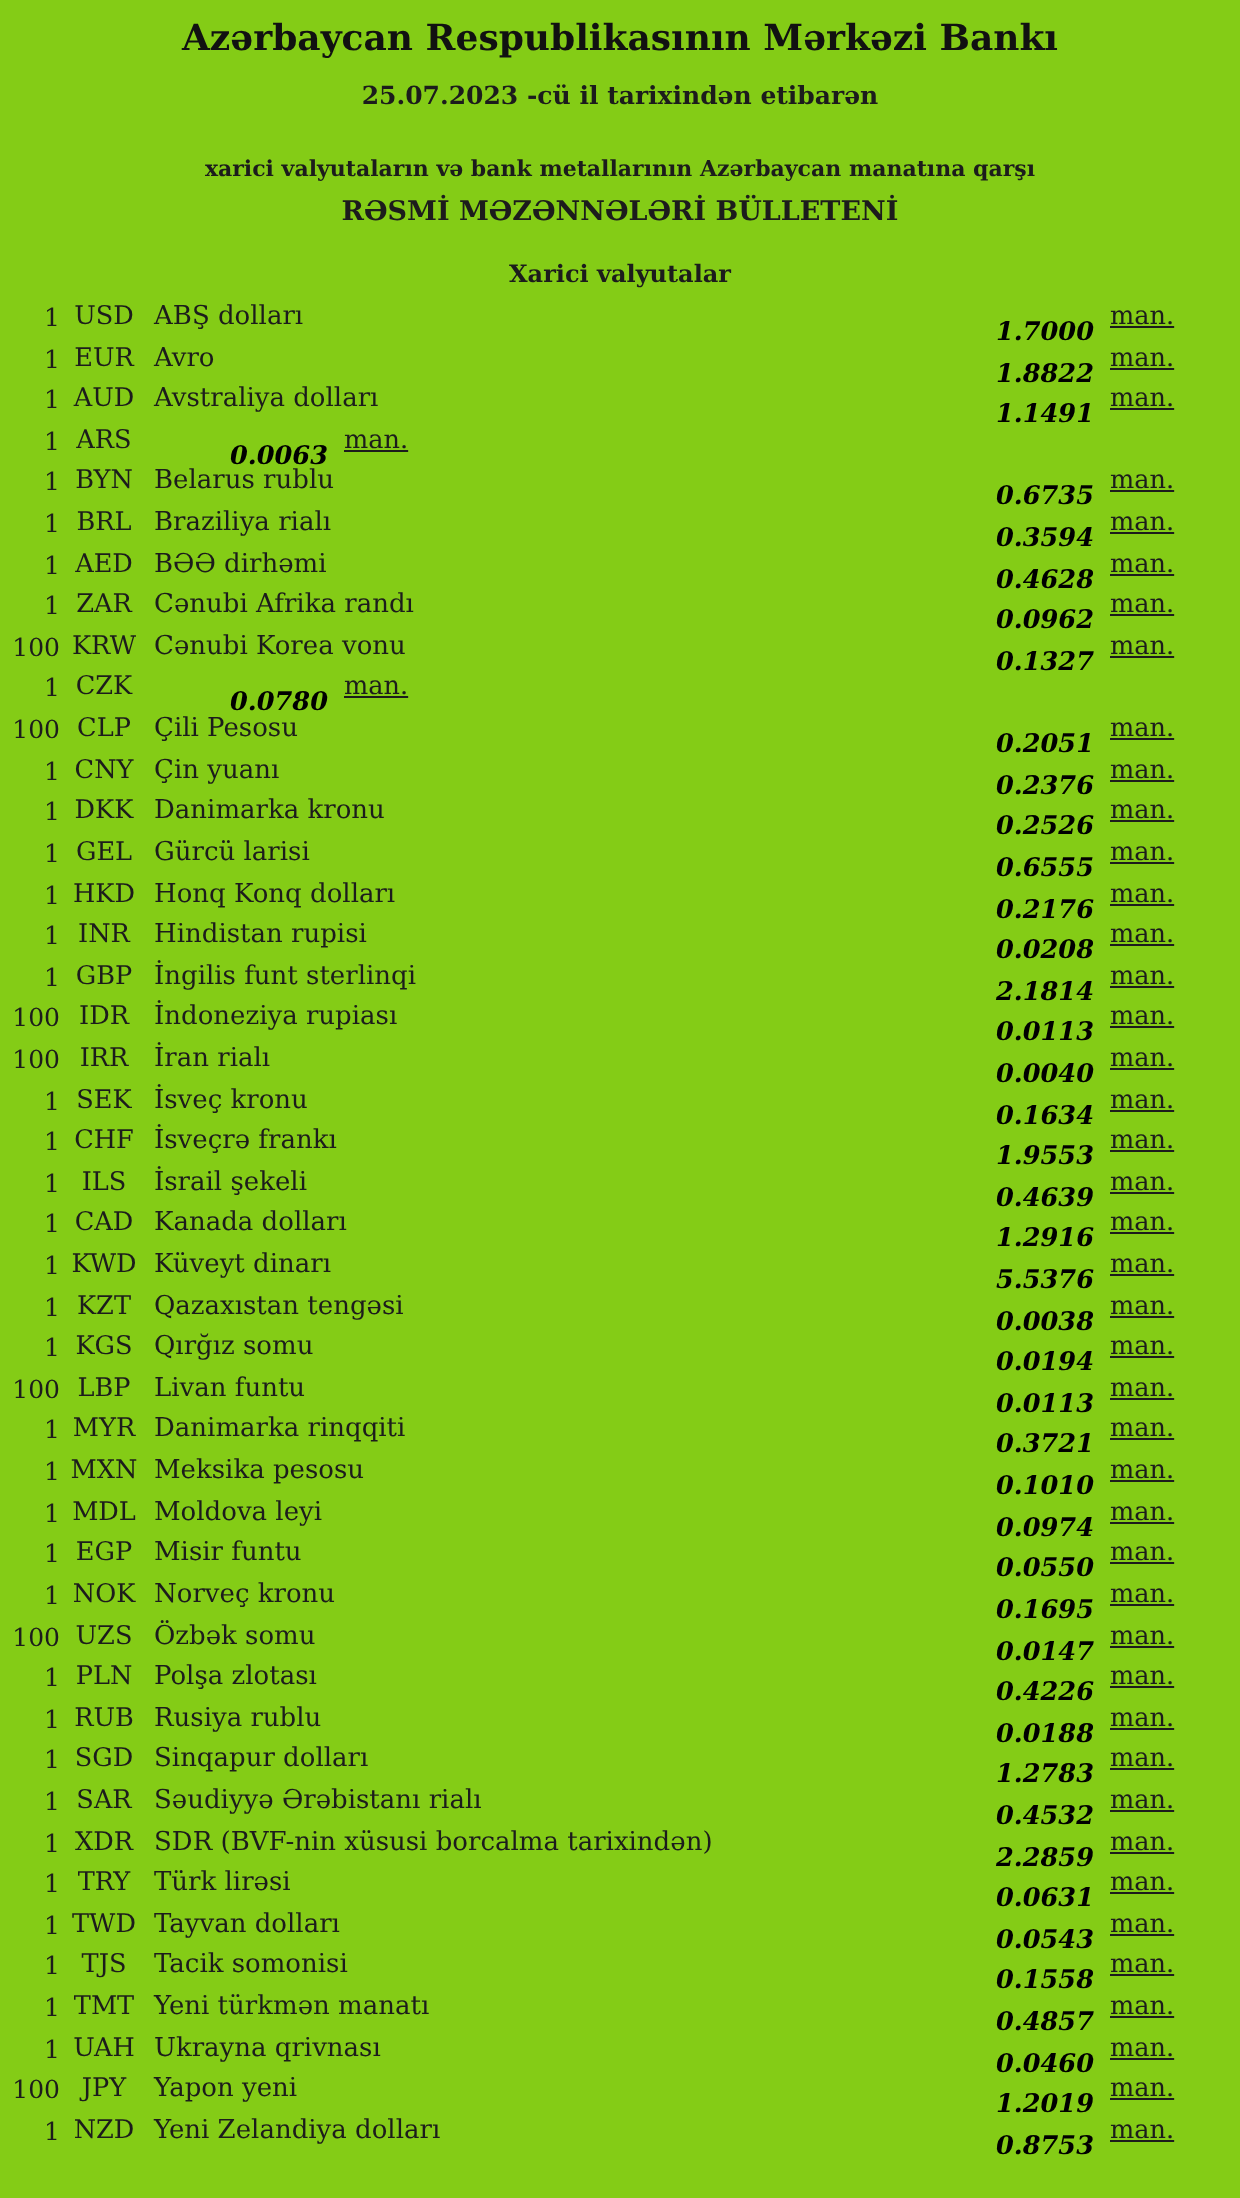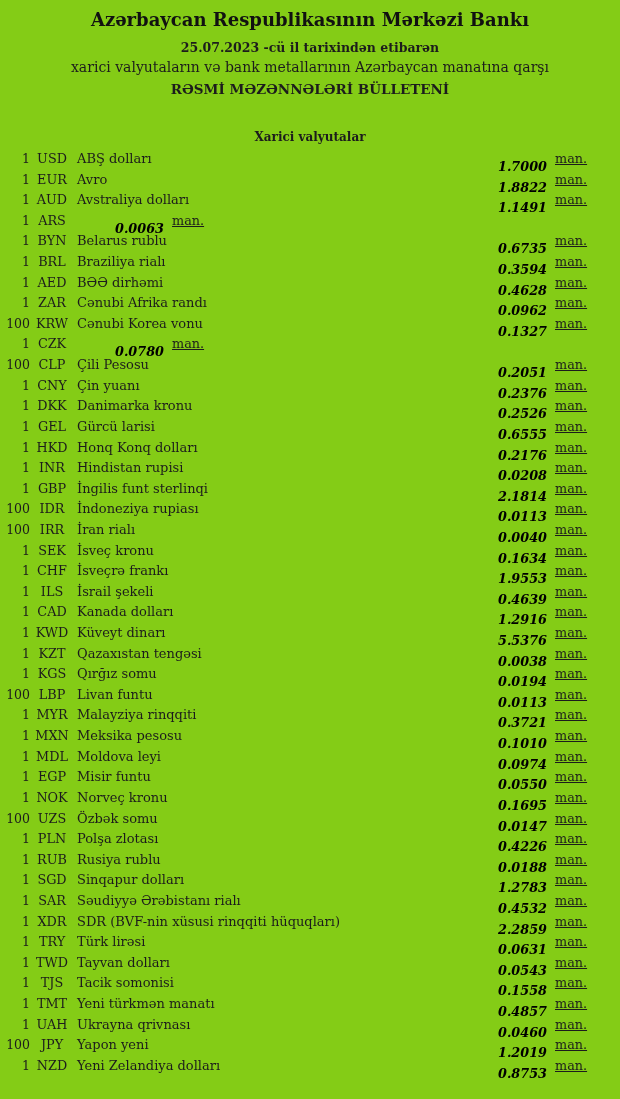--- a/index.html
+++ b/index.html
@@ -21,23 +21,23 @@
     line-height: 23px;
     color: #111111;
   }
   .hdr-date {
     margin-top: 9px;
     font-size: 12.5px;
     font-weight: bold;
     line-height: 15px;
   }
   .hdr-sub {
-    margin-top: 5px;
-    font-size: 14px;
-    font-weight: normal;
+    margin-top: 22px;
+    font-size: 11px;
+    font-weight: bold;
     line-height: 15px;
   }
   .hdr-bulletin {
     margin-top: 6px;
     font-size: 13.5px;
     font-weight: bold;
     line-height: 16px;
   }
   .section-title {
     position: absolute;
@@ -300,21 +300,21 @@
     <span class="c-qty">100</span>
     <span class="c-code">LBP</span>
     <span class="c-name">Livan funtu</span>
     <span class="c-rate">0.0113</span>
     <span class="c-unit">man.</span>
   </div>
 
   <div class="row">
     <span class="c-qty">1</span>
     <span class="c-code">MYR</span>
-    <span class="c-name">Malayziya rinqqiti</span>
+    <span class="c-name">Danimarka rinqqiti</span>
     <span class="c-rate">0.3721</span>
     <span class="c-unit">man.</span>
   </div>
 
   <div class="row">
     <span class="c-qty">1</span>
     <span class="c-code">MXN</span>
     <span class="c-name">Meksika pesosu</span>
     <span class="c-rate">0.1010</span>
     <span class="c-unit">man.</span>
@@ -380,21 +380,21 @@
     <span class="c-qty">1</span>
     <span class="c-code">SAR</span>
     <span class="c-name">Səudiyyə Ərəbistanı rialı</span>
     <span class="c-rate">0.4532</span>
     <span class="c-unit">man.</span>
   </div>
 
   <div class="row">
     <span class="c-qty">1</span>
     <span class="c-code">XDR</span>
-    <span class="c-name">SDR (BVF-nin xüsusi rinqqiti hüquqları)</span>
+    <span class="c-name">SDR (BVF-nin xüsusi borcalma tarixindən)</span>
     <span class="c-rate">2.2859</span>
     <span class="c-unit">man.</span>
   </div>
 
   <div class="row">
     <span class="c-qty">1</span>
     <span class="c-code">TRY</span>
     <span class="c-name">Türk lirəsi</span>
     <span class="c-rate">0.0631</span>
     <span class="c-unit">man.</span>

